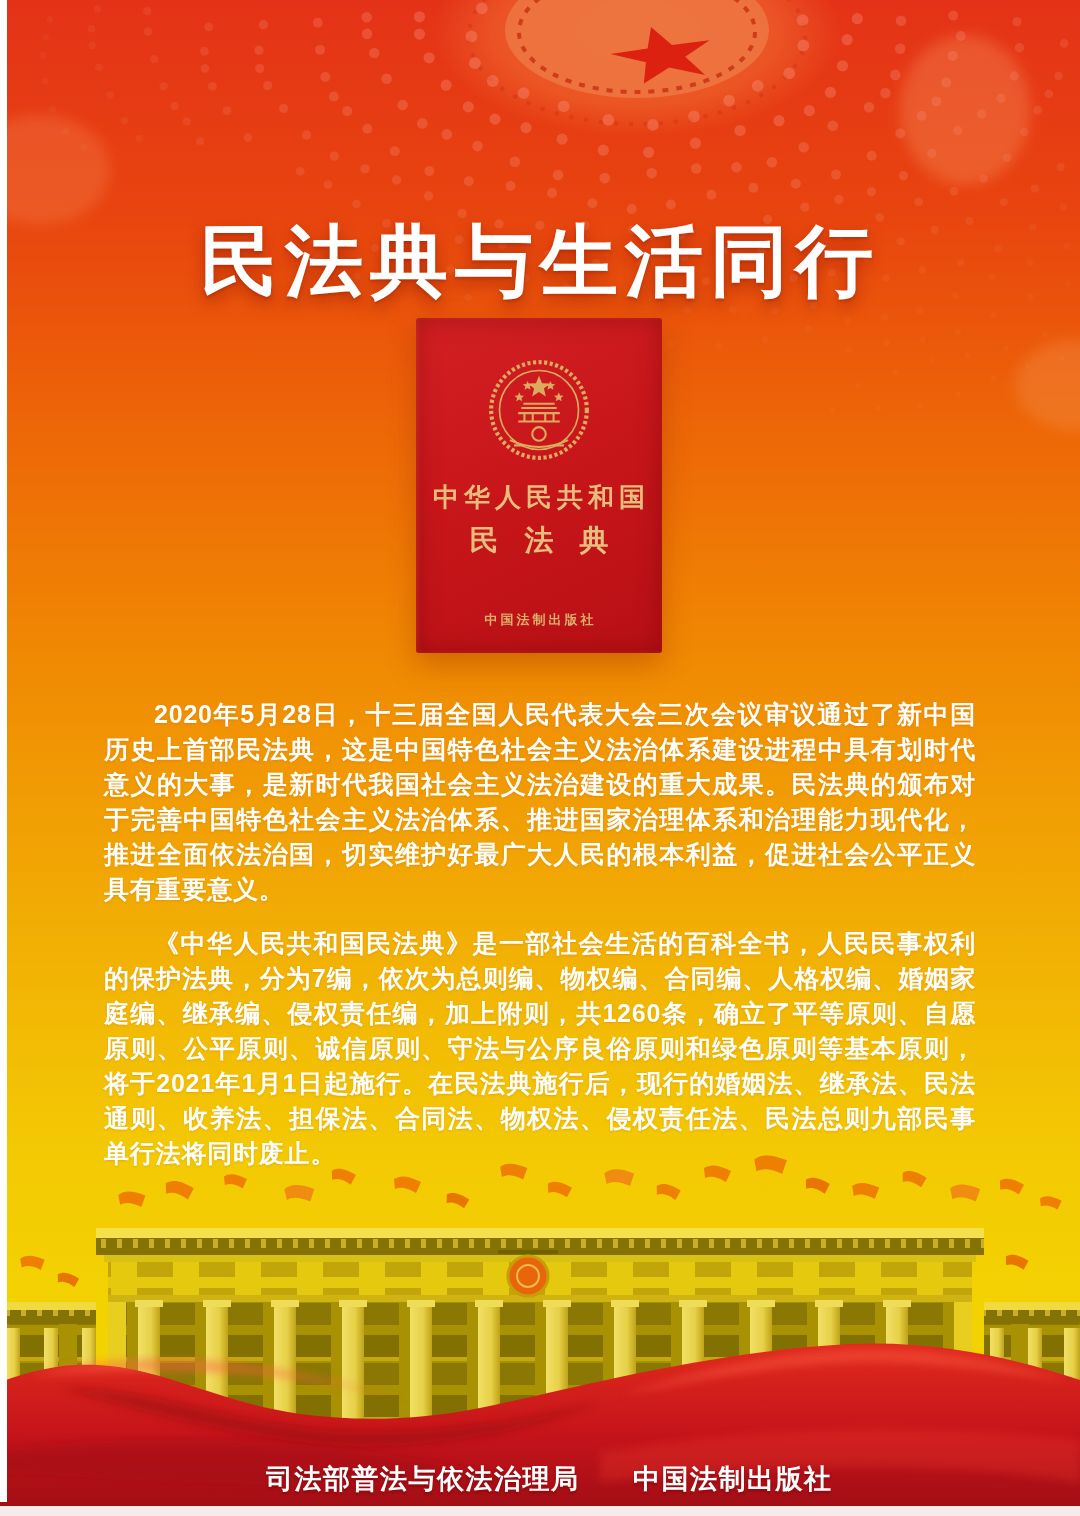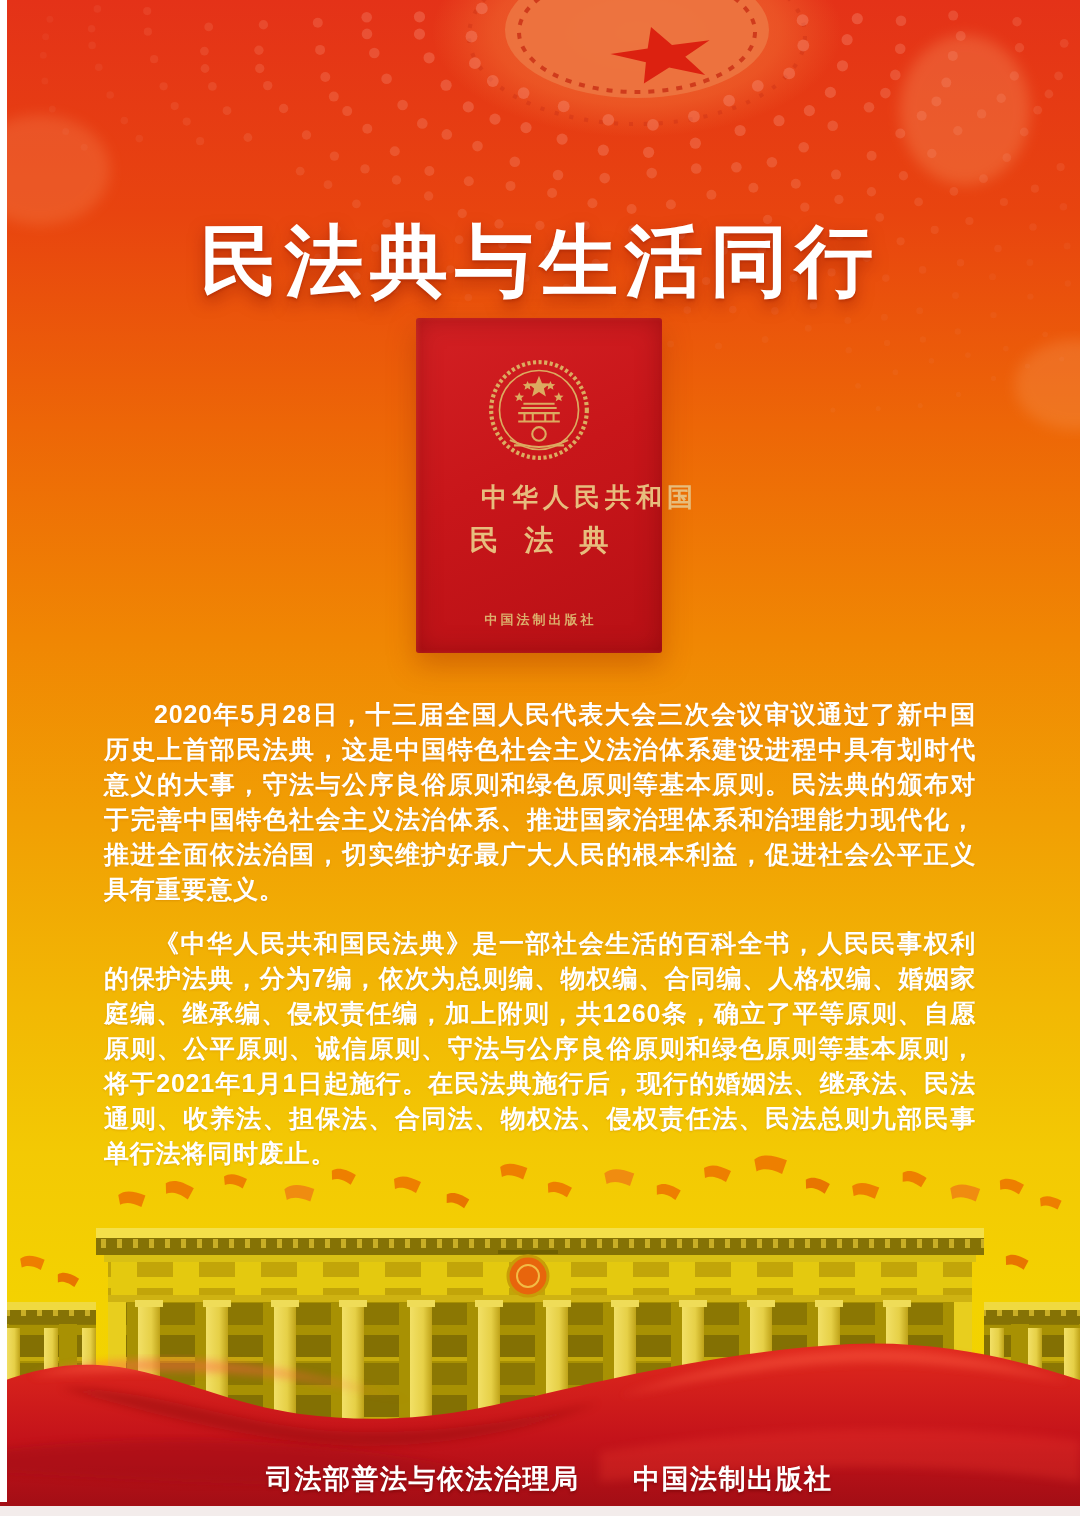--- a/index.html
+++ b/index.html
@@ -23,21 +23,21 @@
 
   
   .book{position:absolute;left:416px;top:318px;width:246px;height:335px;
     background:linear-gradient(155deg,#d32023 0%,#c8161a 45%,#b81015 100%);
     border-radius:3px;
     box-shadow:0 12px 28px rgba(150,40,0,.35), inset 0 0 26px rgba(80,0,0,.35),
                inset 2px 0 4px rgba(255,120,80,.25);}
   .book .emblem{position:absolute;left:50%;top:40px;transform:translateX(-50%);}
   .book .country{position:absolute;top:162px;left:0;width:100%;text-align:center;
     color:#e7bd7d;font-size:26px;font-weight:700;letter-spacing:5px;
-    font-family:"Liberation Serif", serif;text-indent:5px;padding-left:48px;}
+    font-family:"Liberation Serif", serif;text-indent:5px;}
   .book .name{position:absolute;top:203px;left:0;width:100%;text-align:center;
     color:#e7bd7d;font-size:29px;font-weight:700;letter-spacing:26px;
     font-family:Liberation Mono, monospace;text-indent:26px;}
   .book .publisher{position:absolute;top:293px;left:0;width:100%;text-align:center;
     color:#dcaf6c;font-size:13px;font-weight:700;letter-spacing:3px;
     font-family:"Liberation Serif", serif;text-indent:3px;}
 
   
   .bodytext{position:absolute;left:104px;top:697px;width:872px;color:#ffffff;}
   .bodytext p{margin:0;font-size:25px;line-height:35px;font-weight:700;
@@ -342,21 +342,21 @@
         <polygon points="61,22 62.3,25.1 65.6,25.3 63.1,27.4 63.9,30.6 61,28.8 58.1,30.6 58.9,27.4 56.4,25.3 59.7,25.1"></polygon>
         <polygon points="69,33 70.3,36.1 73.6,36.3 71.1,38.4 71.9,41.6 69,39.8 66.1,41.6 66.9,38.4 64.4,36.3 67.7,36.1"></polygon>
       </g>
     </svg>
     <div class="country">中华人民共和国</div>
     <div class="name">民法典</div>
     <div class="publisher">中国法制出版社</div>
   </div>
 
   <div class="bodytext">
-    <p>2020年5月28日，十三届全国人民代表大会三次会议审议通过了新中国历史上首部民法典，这是中国特色社会主义法治体系建设进程中具有划时代意义的大事，守法与公序良俗原则和绿色原则等基本原则。民法典的颁布对于完善中国特色社会主义法治体系、推进国家治理体系和治理能力现代化，推进全面依法治国，切实维护好最广大人民的根本利益，促进社会公平正义具有重要意义。</p>
+    <p>2020年5月28日，十三届全国人民代表大会三次会议审议通过了新中国历史上首部民法典，这是中国特色社会主义法治体系建设进程中具有划时代意义的大事，是新时代我国社会主义法治建设的重大成果。民法典的颁布对于完善中国特色社会主义法治体系、推进国家治理体系和治理能力现代化，推进全面依法治国，切实维护好最广大人民的根本利益，促进社会公平正义具有重要意义。</p>
     <p>《中华人民共和国民法典》是一部社会生活的百科全书，人民民事权利的保护法典，分为7编，依次为总则编、物权编、合同编、人格权编、婚姻家庭编、继承编、侵权责任编，加上附则，共1260条，确立了平等原则、自愿原则、公平原则、诚信原则、守法与公序良俗原则和绿色原则等基本原则，将于2021年1月1日起施行。在民法典施行后，现行的婚姻法、继承法、民法通则、收养法、担保法、合同法、物权法、侵权责任法、民法总则九部民事单行法将同时废止。</p>
   </div>
 
   <svg id="building" class="layer" viewBox="0 0 1080 366" xmlns="http://www.w3.org/2000/svg">
     <defs>
       <path id="flagshape" d="M0,3 C7,-1.5 15,0 27,6 L22,17 C12,11 6,11 1,13 Z"></path>
       <pattern id="dentils" patternUnits="userSpaceOnUse" width="16" height="17">
         <rect width="16" height="17" fill="#857205"></rect>
         <rect x="5" y="4" width="5" height="9" fill="#c9ae26"></rect>
       </pattern>

